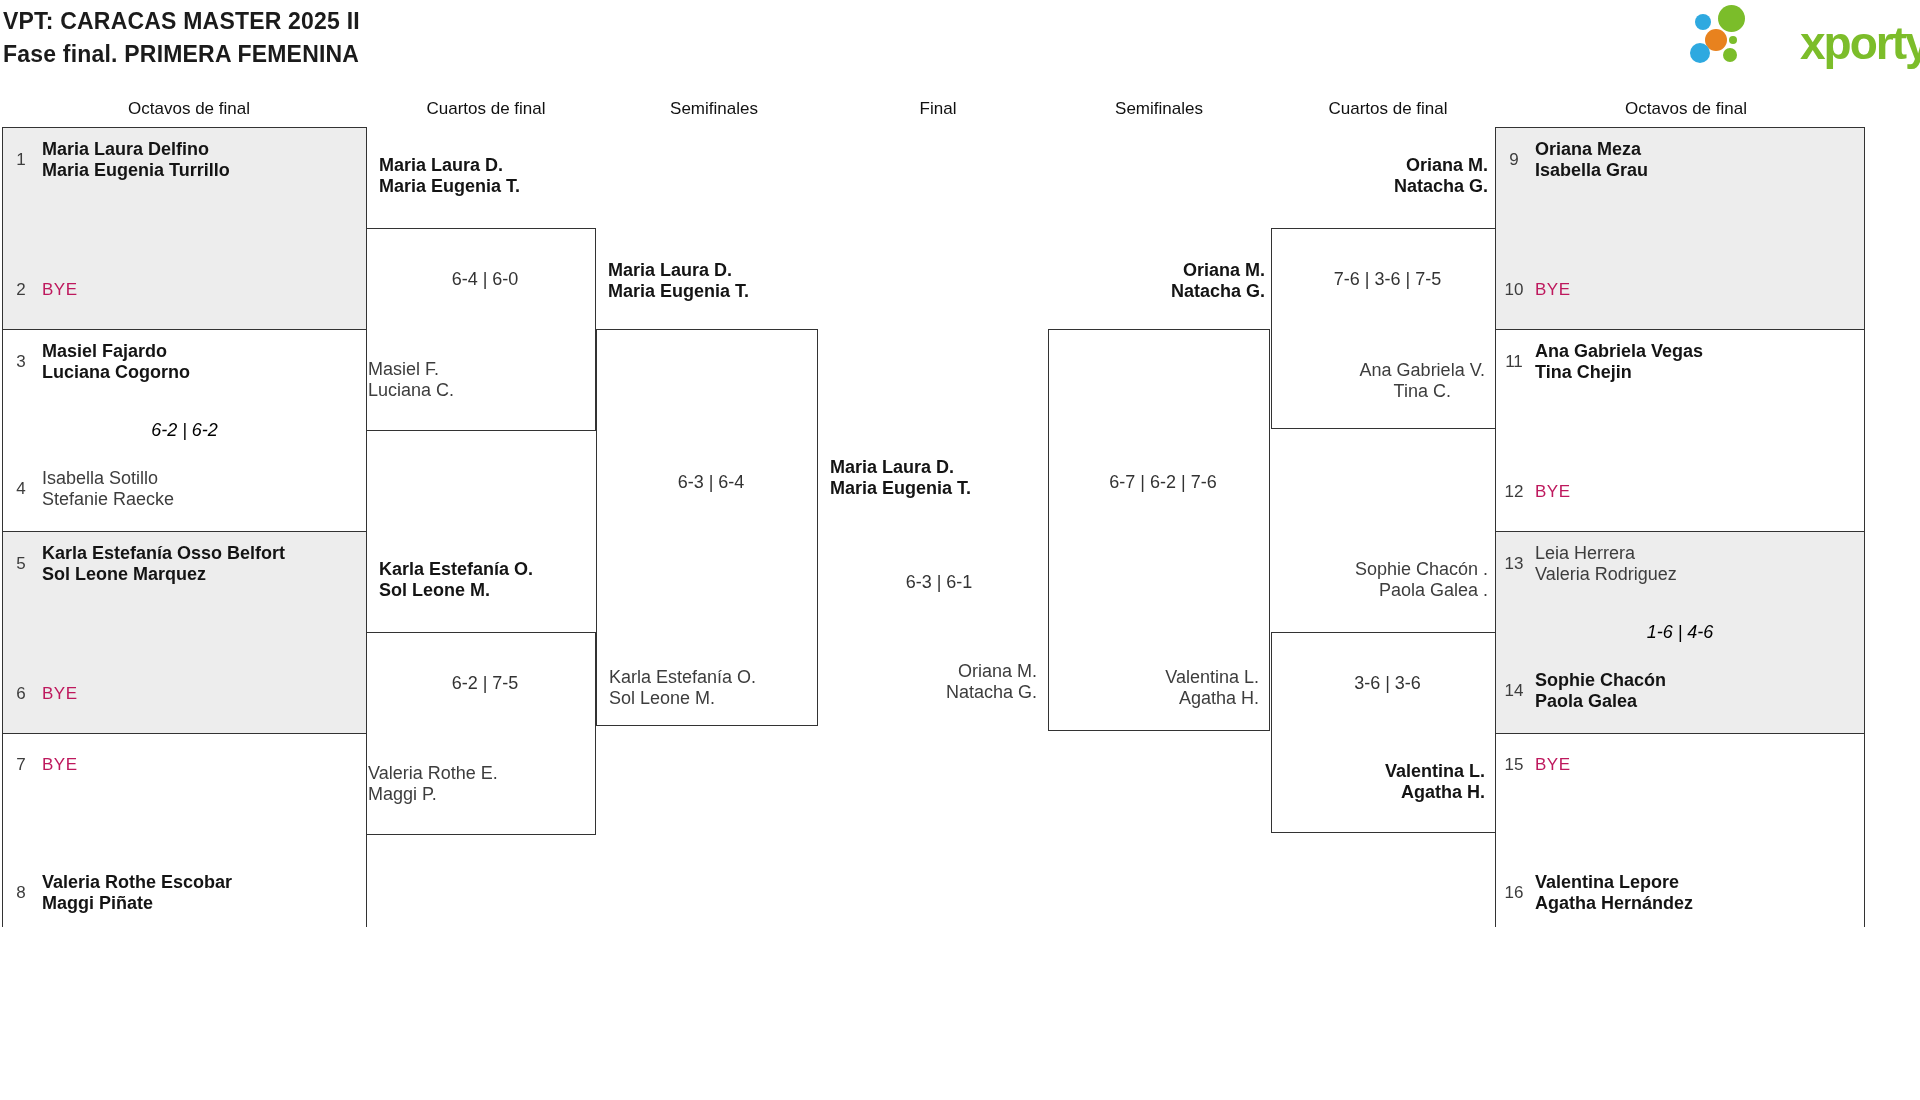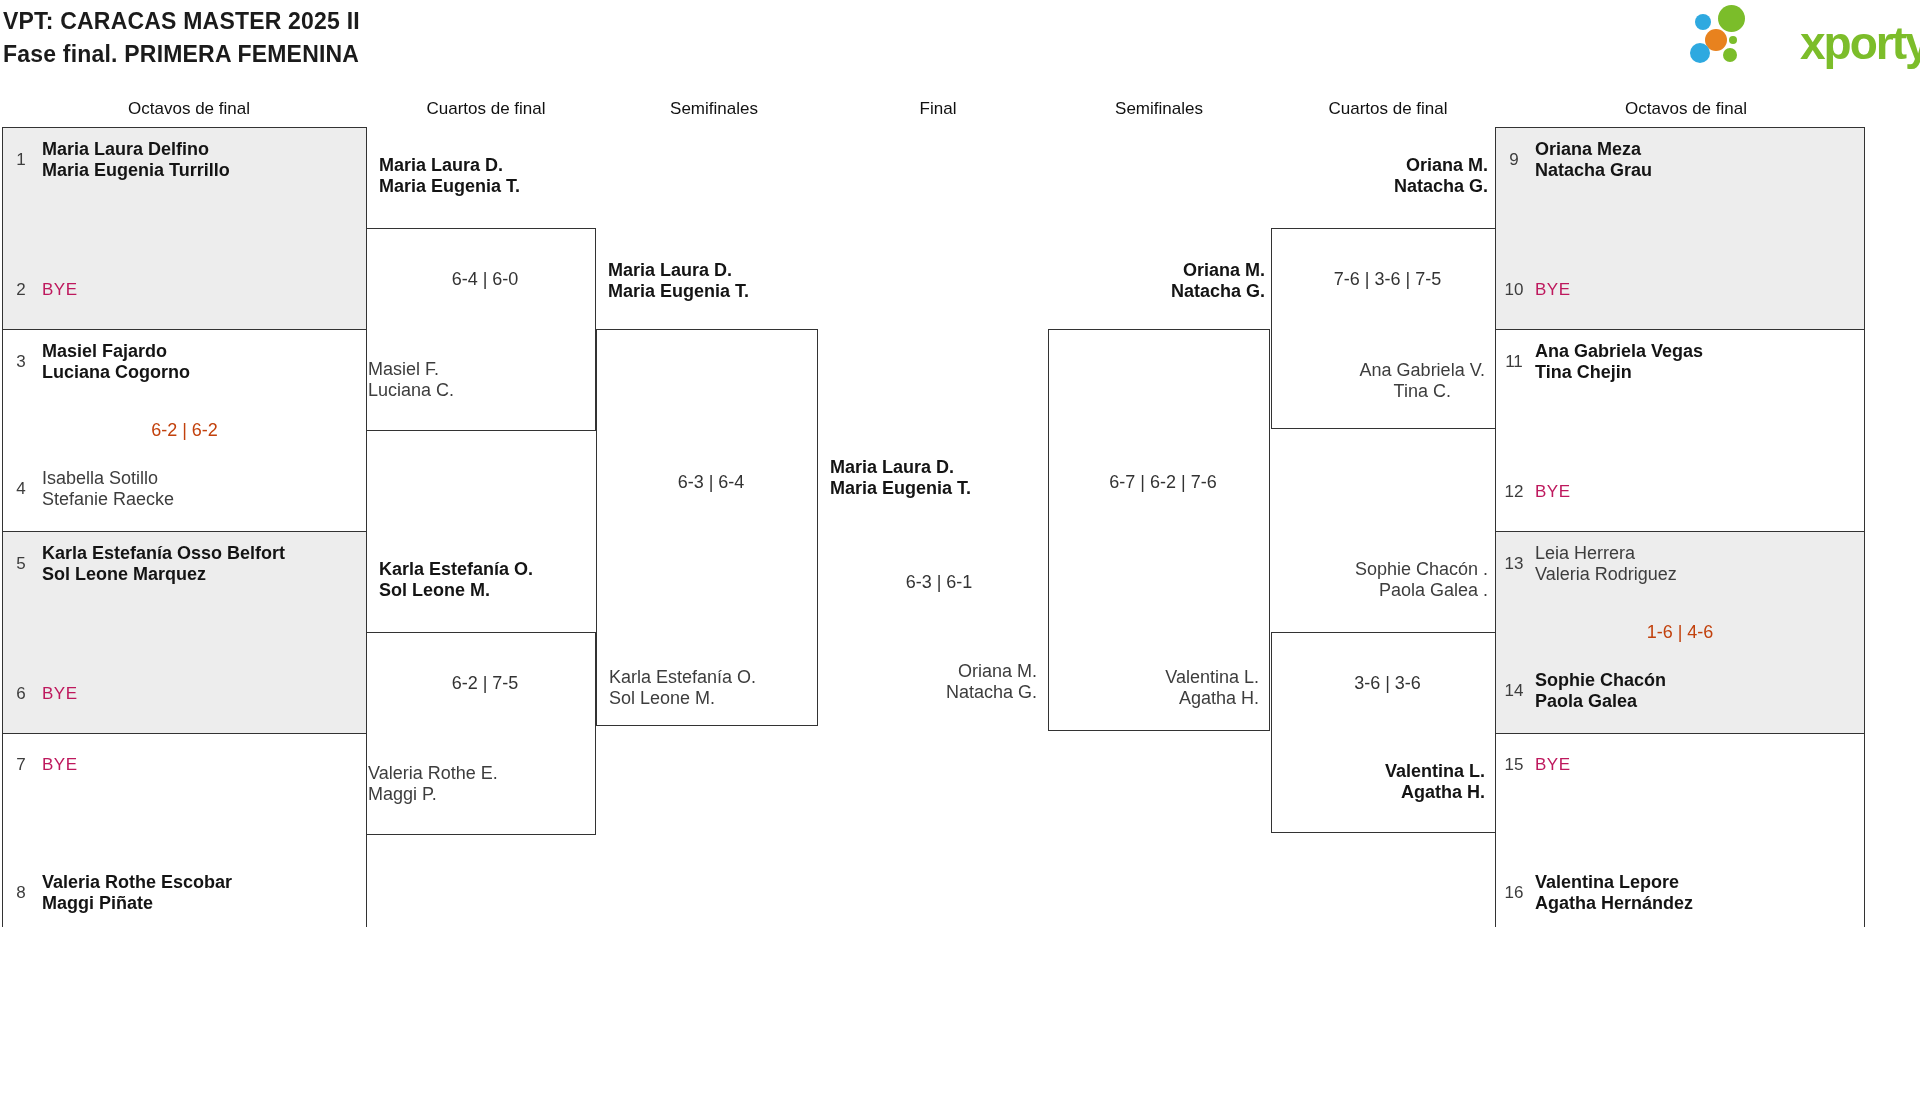--- a/index.html
+++ b/index.html
@@ -39,21 +39,21 @@
   .slot.pos-top        { top:11px;  }
   .slot.pos-bottom     { top:138px; }
   .slot.pos-top-bye    { top:21px;  }
   .slot.pos-bottom-bye { top:152px; }
   .seed { min-width:24px; text-align:center; font-size:17px; color:#3d3d3d; }
   .team-line { display:block; font-size:18px; line-height:21px; }
   .t-bold .team-line { font-weight:700; color:#141414; }
   .t-reg  .team-line { font-weight:400; color:#3d3d3d; }
   .bye-label { font-size:17px; color:#be185d; letter-spacing:.5px; }
   .box-score { position:absolute; top:90px; left:0; right:0; text-align:center;
-               font-size:18px; color:#c2410c; }
+               font-size:18px; color:#000000;font-style:italic; }
   
   .match-box { position:absolute; border:1.5px solid #333; background:transparent; }
   #qf-l1 { left:366px;  top:228px; width:230px; height:203px; }
   #qf-l2 { left:366px;  top:632px; width:230px; height:203px;padding-left:11px; }
   #sf-l  { left:596px;  top:329px; width:222px; height:397px; }
   #sf-r  { left:1048px; top:329px; width:222px; height:402px; }
   #qf-r1 { left:1271px; top:228px; width:225px; height:201px; }
   #qf-r2 { left:1271px; top:632px; width:225px; height:201px; }
   .mb-score { position:absolute; left:0; right:0; text-align:center; font-size:18px; color:#333;margin-left:8px; }
   .qf .mb-score { top:40px; }
@@ -172,21 +172,21 @@
     </div>
   </div>
 
   <div class="r16-col right">
 
     <div class="r16-box bg-gray">
       <div class="slot pos-top t-bold">
         <span class="seed">9</span>
         <span class="team">
           <span class="team-line">Oriana Meza</span>
-          <span class="team-line">Natacha Grau</span>
+          <span class="team-line">Isabella Grau</span>
         </span>
       </div>
       <div class="slot pos-bottom-bye t-reg">
         <span class="seed">10</span>
         <span class="bye-label">BYE</span>
       </div>
     </div>
 
     <div class="r16-box bg-white">
       <div class="slot pos-top t-bold">

